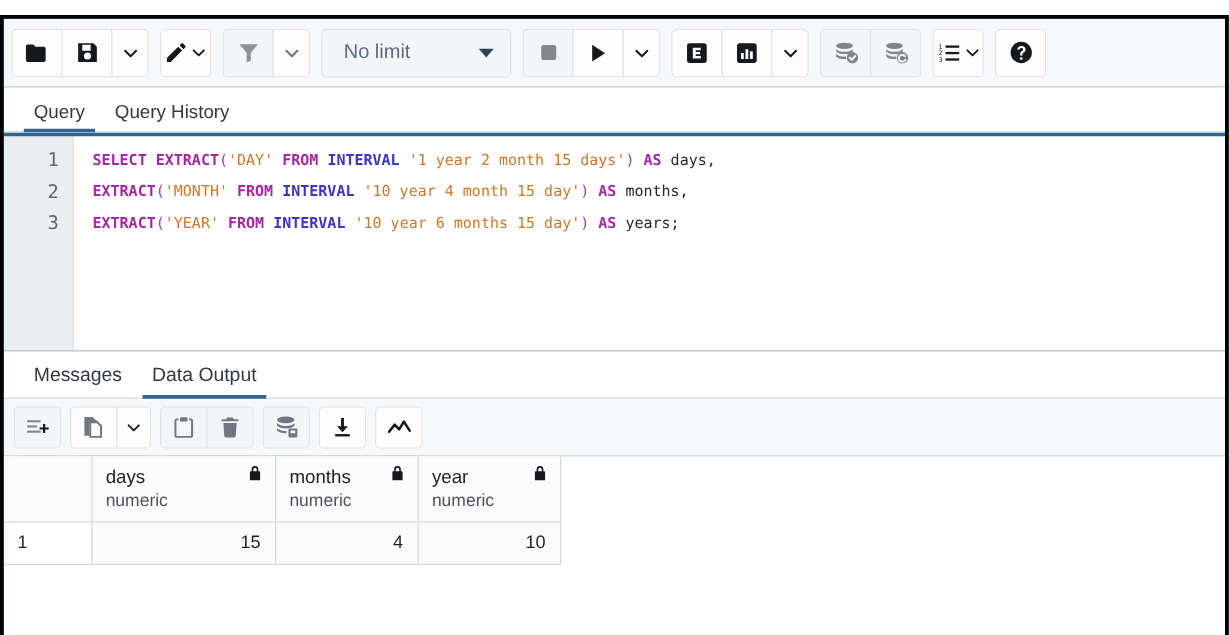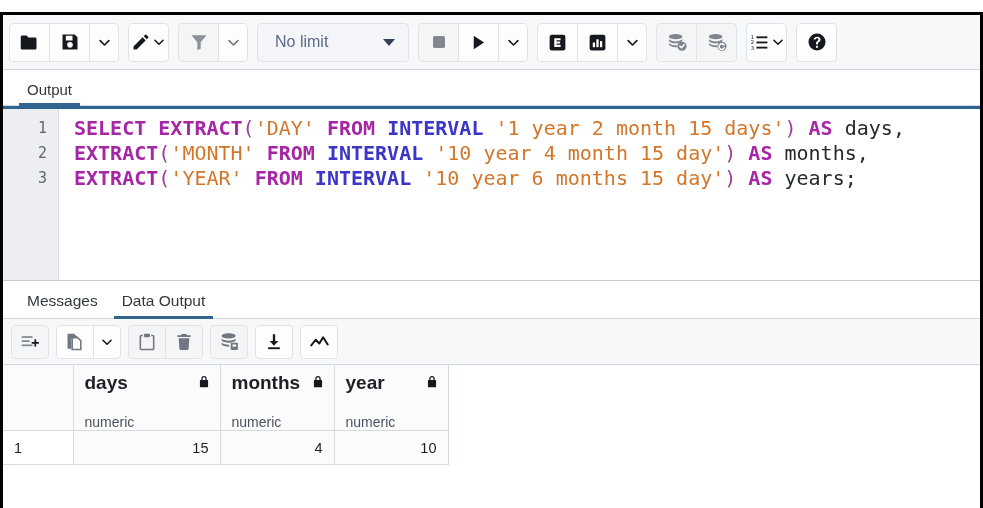--- a/index.html
+++ b/index.html
@@ -138,21 +138,21 @@
     font-family: "DejaVu Sans Mono", monospace;
     font-size: 15px;
     color: #5f6672;
     text-align: right;
   }
   .gutter div { height: 25px; line-height: 25px; padding-right: 11px; }
   .code {
     flex: 1;
     padding: 10px 0 0 15px;
     font-family: "DejaVu Sans Mono", monospace;
-    font-size: 20px;
+    font-size: 12px;
     white-space: pre;
     overflow: hidden;
   }
   .code .line { height: 25px; line-height: 25px; }
   .kw     { color: #a626a6; font-weight: bold; }
   .type   { color: #3b35c8; font-weight: bold; }
   .str    { color: #d2762a; }
   .punct  { color: #9a3fa0; }
   .plain  { color: #24292e; }
 
@@ -193,28 +193,28 @@
   }
   .grid thead th {
     height: 52px;
     background: #fbfbfc;
     vertical-align: top;
     padding: 7px 9px 0 11px;
     text-align: left;
     font-weight: normal;
   }
   .colname {
-    font-size: 19px;
-    font-weight: bold;
+    font-size: 15px;
+    font-weight: normal;
     color: #1d2125;
     display: flex;
     justify-content: space-between;
     align-items: center;
   }
-  .coltype { font-size: 14px; color: #4a5360; margin-top: 20px; }
+  .coltype { font-size: 14px; color: #4a5360; margin-top: 2px; }
   .rowhdr-cell { width: 70px; background: #fbfbfc; }
   .grid tbody td {
     height: 34px;
     font-size: 14.5px;
     color: #1d2125;
     padding: 0 11px;
     text-align: right;
   }
   .grid tbody td.rownum {
     width: 70px;
@@ -401,21 +401,22 @@
             <circle cx="12" cy="12" r="9.3" fill="#15191d"></circle>
             <path fill="#ffffff" d="M11 14.6h2v-.6c0-1 .3-1.4 1.2-2 1-.7 1.6-1.4 1.6-2.7 0-1.9-1.5-3-3.6-3-2 0-3.5 1.1-3.7 3h2c.1-.8.7-1.3 1.6-1.3.9 0 1.5.5 1.5 1.3 0 .7-.4 1.1-1.1 1.6-1 .7-1.5 1.3-1.5 2.6z"></path>
             <circle cx="12" cy="17.3" r="1.25" fill="#ffffff"></circle>
           </svg>
         </span>
       </div>
     </div>
   </div>
 
   <div class="tabbar">
-    <div class="tab active">Output</div>
+    <div class="tab active">Query</div>
+    <div class="tab">Query History</div>
   </div>
 
   <div class="editor">
     <div class="gutter">
       <div>1</div>
       <div>2</div>
       <div>3</div>
     </div>
     <div class="code" id="code-area"><div class="line"><span class="kw">SELECT</span><span class="plain"> </span><span class="kw">EXTRACT</span><span class="punct">(</span><span class="str">'DAY'</span><span class="plain"> </span><span class="kw">FROM</span><span class="plain"> </span><span class="type">INTERVAL</span><span class="plain"> </span><span class="str">'1 year 2 month 15 days'</span><span class="punct">)</span><span class="plain"> </span><span class="kw">AS</span><span class="plain"> </span><span class="plain">days,</span></div><div class="line"><span class="kw">EXTRACT</span><span class="punct">(</span><span class="str">'MONTH'</span><span class="plain"> </span><span class="kw">FROM</span><span class="plain"> </span><span class="type">INTERVAL</span><span class="plain"> </span><span class="str">'10 year 4 month 15 day'</span><span class="punct">)</span><span class="plain"> </span><span class="kw">AS</span><span class="plain"> </span><span class="plain">months,</span></div><div class="line"><span class="kw">EXTRACT</span><span class="punct">(</span><span class="str">'YEAR'</span><span class="plain"> </span><span class="kw">FROM</span><span class="plain"> </span><span class="type">INTERVAL</span><span class="plain"> </span><span class="str">'10 year 6 months 15 day'</span><span class="punct">)</span><span class="plain"> </span><span class="kw">AS</span><span class="plain"> </span><span class="plain">years;</span></div></div>
   </div>

